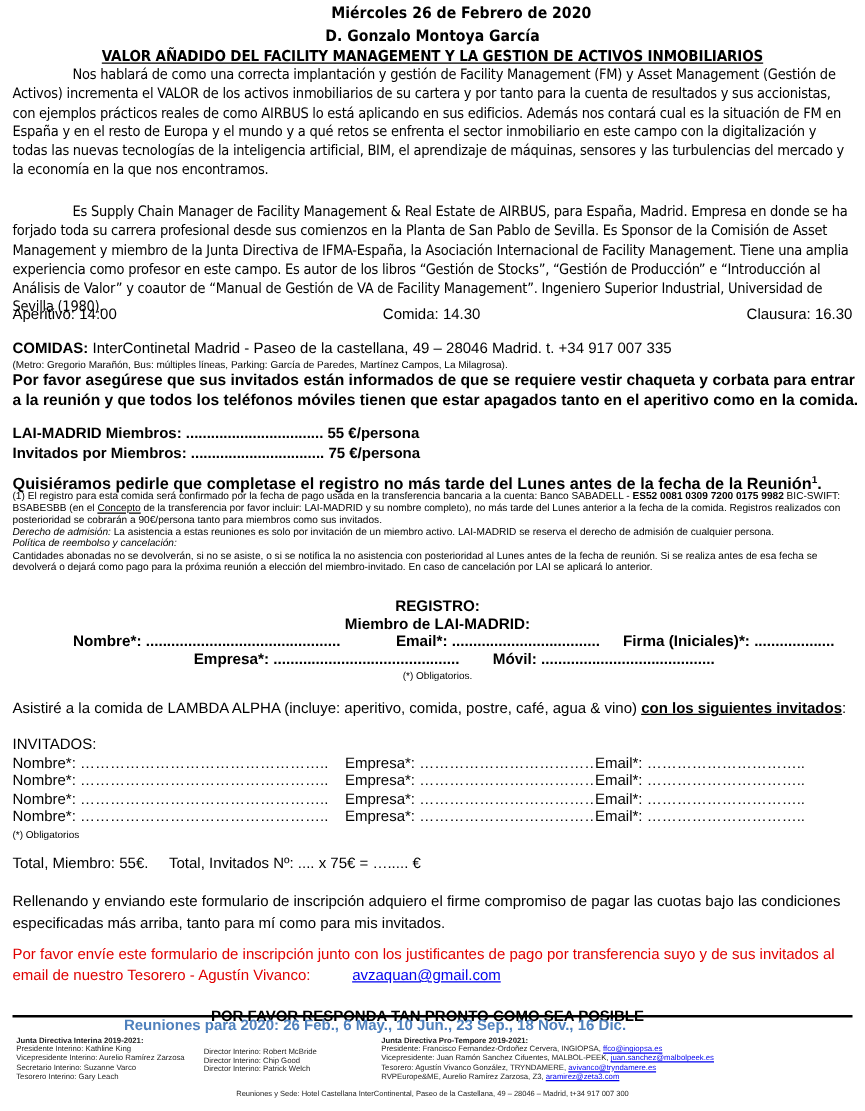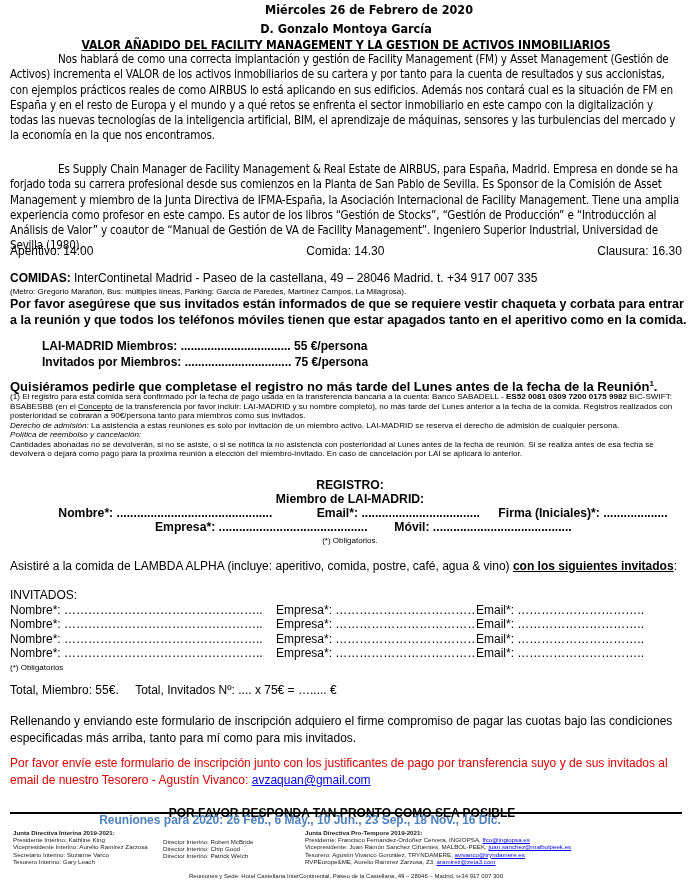--- a/index.html
+++ b/index.html
@@ -10,39 +10,39 @@
   .hdr-date { position: absolute; top: 2px; left: 0; width: 692px; font-size: 12.5px; font-weight: bold; text-align: center; padding-left: 23px; }
   .hdr-speaker { position: absolute; top: 21px; left: 0; width: 692px; font-size: 12.5px; font-weight: bold; text-align: center; }
   .hdr-title { position: absolute; top: 38px; left: 0; width: 692px; font-size: 12px; font-weight: bold; text-align: center; text-decoration: underline; letter-spacing: -0.1px; }
   .para { position: absolute; left: 10px; width: 672px; font-size: 11.6px; line-height: 15.3px; text-indent: 48px; letter-spacing: -0.2px; }
   .p1 { top: 52px; }
   .p2 { top: 162px; }
   .times { position: absolute; top: 244px; left: 10px; width: 672px; font-size: 12px; font-weight: normal; display: flex; justify-content: space-between; }
   .comidas { position: absolute; top: 271px; left: 10px; width: 680px; font-size: 12px; font-weight: bold; }
   .metro { position: absolute; top: 287px; left: 10px; font-size: 8px; }
   .notice { position: absolute; top: 296px; left: 10px; width: 680px; font-size: 12.5px; font-weight: bold; line-height: 16px; }
-  .prices { position: absolute; top: 338px; left: 10px; font-size: 12px; font-weight: bold; line-height: 16px; margin-left: 32px; }
+  .prices { position: absolute; top: 338px; left: 10px; font-size: 12px; font-weight: bold; line-height: 16px; }
   .quis { position: absolute; top: 379px; left: 10px; font-size: 13px; font-weight: bold; white-space: nowrap; }
   .quis sup { font-size: 8px; }
   .fine { position: absolute; top: 392px; left: 10px; width: 676px; font-size: 8.1px; line-height: 9.5px; }
   .fine .u { text-decoration: underline; text-align: center; }
   .fine .b { font-weight: bold; }
   .fine .i { font-style: italic; }
   .reg { position: absolute; top: 478px; left: 10px; width: 680px; font-size: 12.2px; font-weight: bold; line-height: 14px; text-align: center; }
   .reg .row { white-space: nowrap; }
   .obl { font-size: 8px; font-weight: normal; }
   .asist { position: absolute; top: 559px; left: 10px; width: 680px; font-size: 12px; white-space: nowrap; }
   .asist .ul { text-decoration: underline; font-weight: bold; }
   .invit { position: absolute; top: 588px; left: 10px; width: 680px; font-size: 12px; line-height: 14.5px; }
   .invit .grid { display: grid; grid-template-columns: 266px 200px 214px; }
   .invit .cell { white-space: nowrap; overflow: hidden; }
   .total { position: absolute; top: 683px; left: 10px; font-size: 12px; white-space: pre; }
   .commit { position: absolute; top: 713px; left: 10px; width: 680px; font-size: 12px; line-height: 17px; }
   .red { position: absolute; top: 755px; left: 10px; width: 680px; font-size: 12px; line-height: 17px; color: #e00000; }
-  .red a { color: #0000ee; text-decoration: underline; }
+  .red a { color: #0000ee; text-decoration: underline; margin-left: 30px; }
   .respond { position: absolute; top: 806px; left: 0; width: 684px; text-align: center; font-size: 12px; font-weight: bold; }
   .rule { position: absolute; top: 812px; left: 10px; width: 672px; height: 2px; background: #000; }
   .meetings { position: absolute; top: 813px; left: 0; width: 600px; text-align: center; font-size: 12px; font-weight: bold; color: #4f81bd; }
   .board { position: absolute; font-size: 6.2px; line-height: 7.2px; color: #222; white-space: nowrap; }
   .b1 { top: 829px; left: 13px; }
   .b2 { top: 838px; left: 163px; }
   .b3 { top: 829px; left: 305px; }
   .board .bt { font-weight: bold; }
   .board a { color: #0000ee; text-decoration: underline; }
   .sede { position: absolute; top: 873px; left: 0; width: 692px; text-align: center; font-size: 6px; color: #222; }

